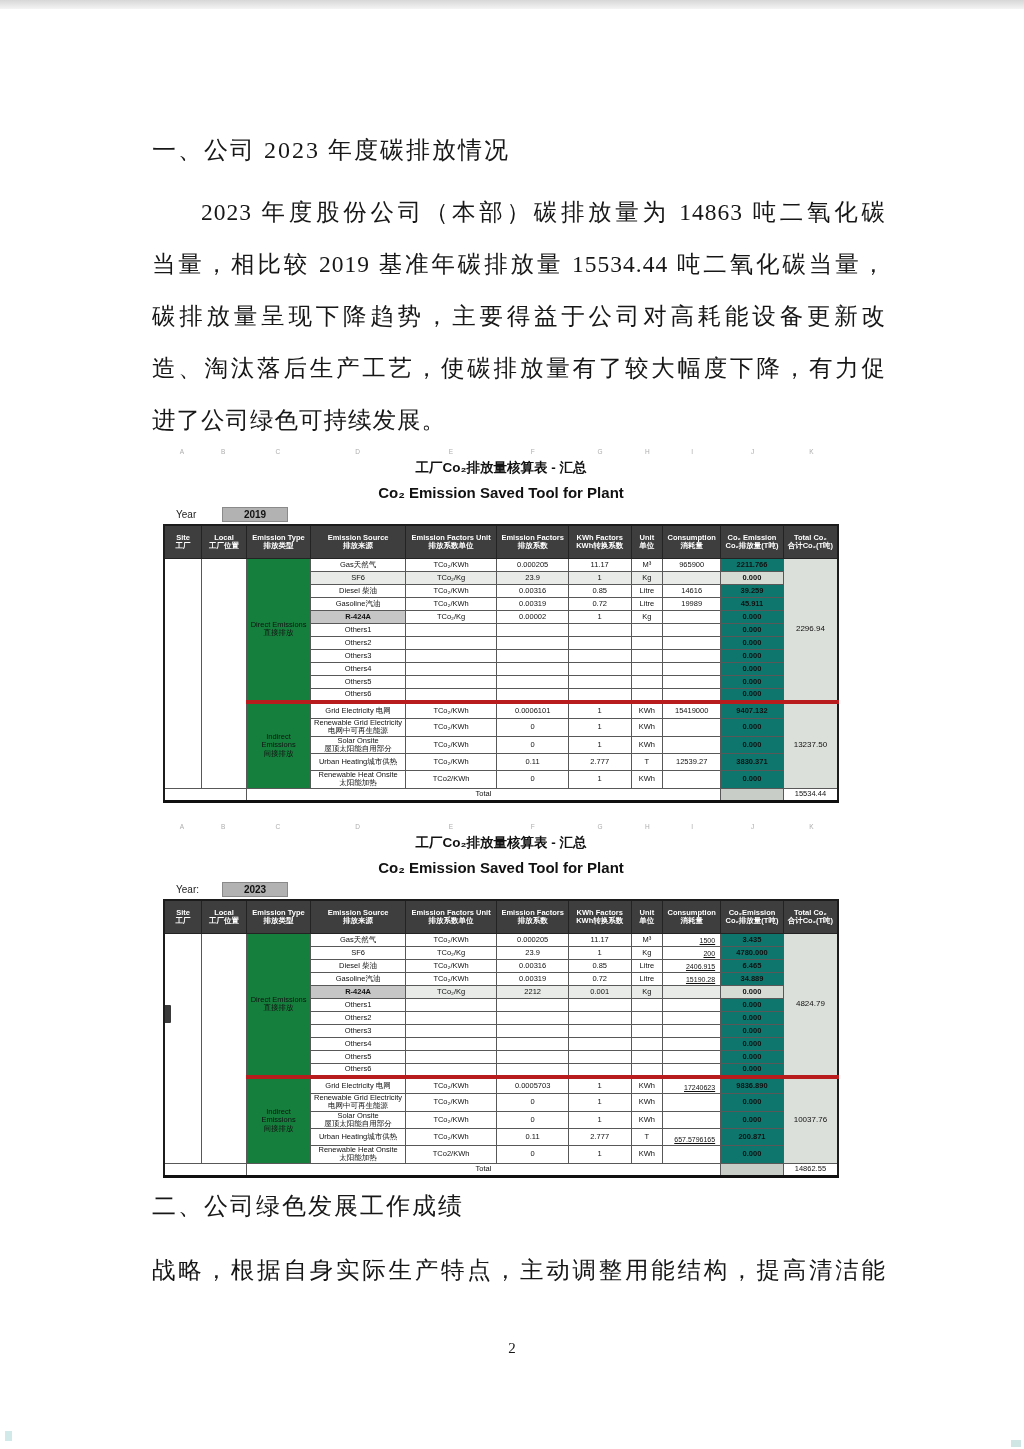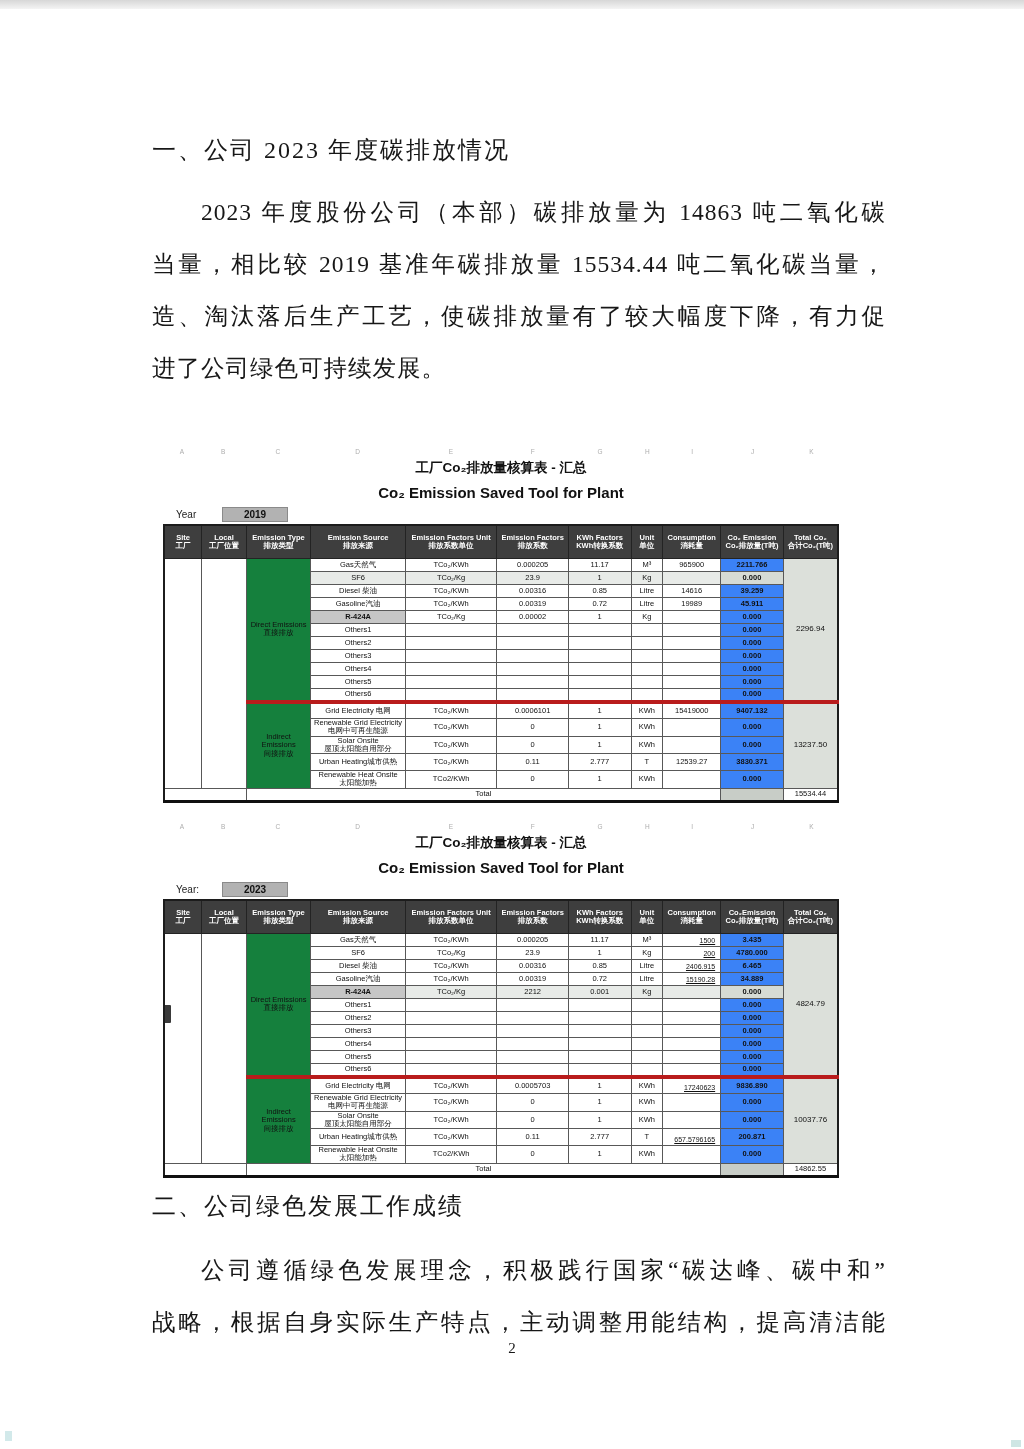--- a/index.html
+++ b/index.html
@@ -35,21 +35,21 @@
   table.sheet{width:100%;border-collapse:collapse;table-layout:fixed;
               font-size:7.5px;color:#111;border:2px solid #1c1c1c;border-bottom:3px solid #101010;}
   table.sheet th,table.sheet td{border:1px solid #585858;padding:0 2px;text-align:center;
               vertical-align:middle;line-height:1.1;overflow:hidden;white-space:pre-line;}
   table.sheet thead th{background:#3e3e3e;color:#fff;font-weight:bold;height:32px;
               border:1px solid #232323;font-size:7.5px;}
   tr.d{height:13px;} tr.i{height:17px;}
   tr.fi td{border-top:4px solid #b91c1c;}
   td.src{text-align:left;}
   td.etype{background:#15803d;}
-  td.em{background:#3b82f6;font-weight:bold;}
+  td.em{background:#0f766e;font-weight:bold;}
   td.ktot{background:#dce0da;font-size:8px;}
   td.r424{background:#c6c6c6;font-weight:bold;}
   tr.rshade td{background:#e8ebe8;}
   tr.rshade td.em{background:#d6dbd4;}
   tr.rshade td.r424{background:#c6c6c6;}
   tr.trow{height:13px;} tr.trow td{border-bottom:none;}
   td.tlabel{text-align:left;padding-left:6px;}
   td.emdark{background:#c8cdc7;}
   td.gtot{font-size:7.5px;margin-left:11px;}
   table.low td.con{vertical-align:bottom;text-align:right;padding-right:5px;
@@ -61,20 +61,21 @@
 <div class="scan-top"></div>
 <div class="scan-corner"></div>
 <div class="scan-corner2"></div>
 <div class="scan-artifact"></div>
 
 <div class="h-sec" style="top:134px;">一、公司 2023 年度碳排放情况</div>
 
 <div class="para" style="top:186px;">
   <div class="pline indent">2023 年度股份公司（本部）碳排放量为 14863 吨二氧化碳</div>
   <div class="pline">当量，相比较 2019 基准年碳排放量 15534.44 吨二氧化碳当量，</div>
+  <div class="pline">碳排放量呈现下降趋势，主要得益于公司对高耗能设备更新改</div>
   <div class="pline">造、淘汰落后生产工艺，使碳排放量有了较大幅度下降，有力促</div>
   <div class="pline endline">进了公司绿色可持续发展。</div>
 </div>
 
 <div class="sheet-wrap" style="top:447px;">
   <div class="letters">
     <span class="w0">A</span>
       <span class="w1">B</span>
       <span class="w2">C</span>
       <span class="w3">D</span>
@@ -520,17 +521,16 @@
         <td class="em emdark"></td>
         <td class="gtot">14862.55</td>
       </tr>
     </tbody>
   </table>
 </div>
 
 <div class="h-sec" style="top:1190px;">二、公司绿色发展工作成绩</div>
 
 <div class="para" style="top:1244px;">
-  <div class="pline indent">公司遵循绿色发展理念，积极践行国家“碳达峰、碳中和”</div>
   <div class="pline">战略，根据自身实际生产特点，主动调整用能结构，提高清洁能</div>
 </div>
 
 <div class="pagenum">2</div>
 
 </body></html>

